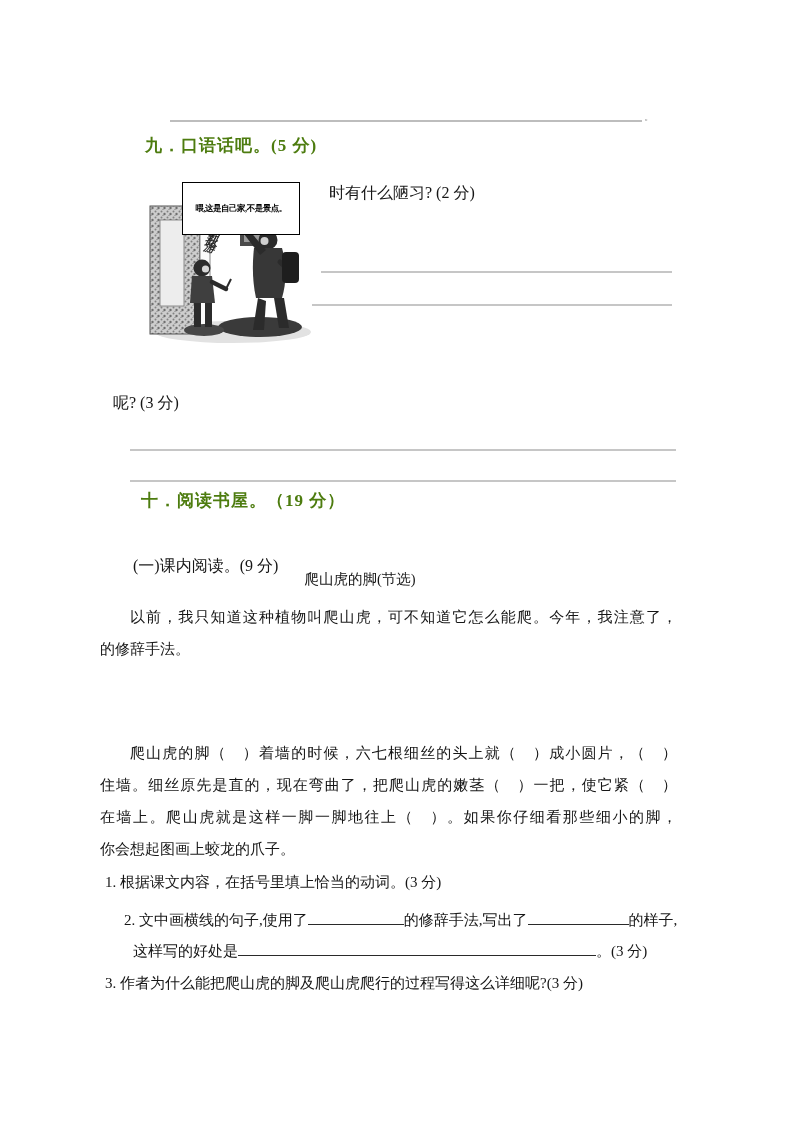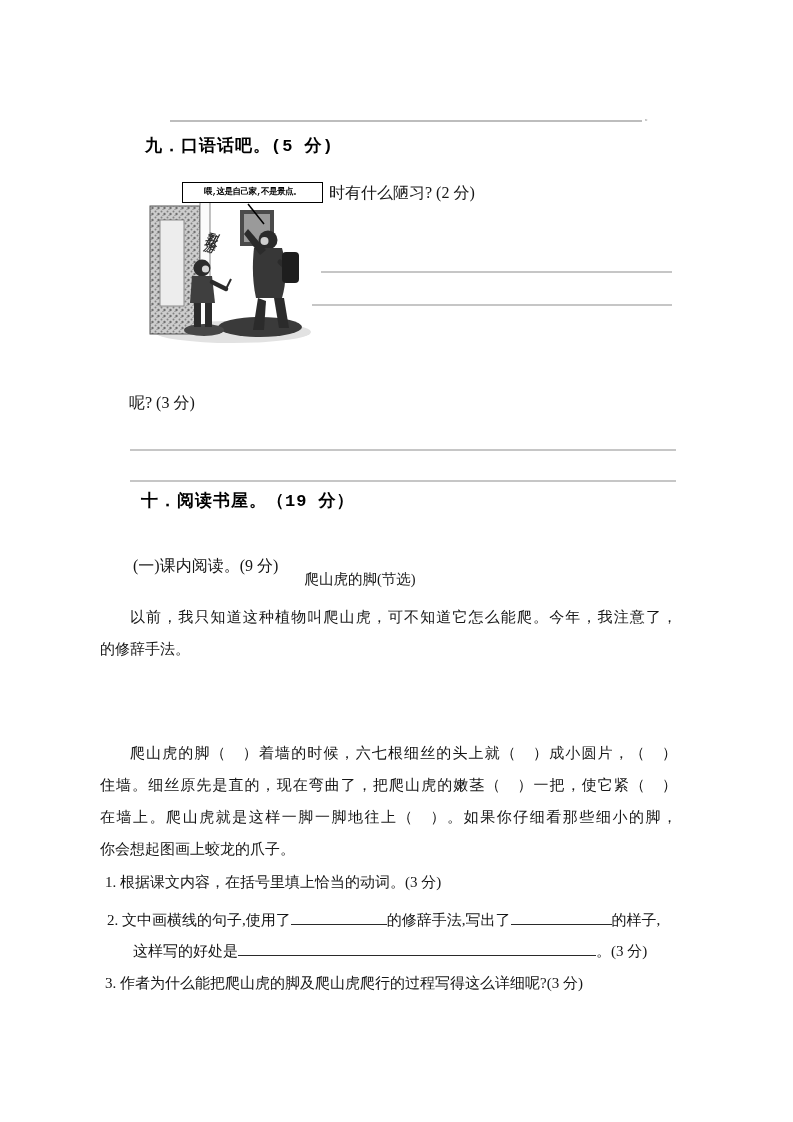--- a/index.html
+++ b/index.html
@@ -6,22 +6,22 @@
   html,body { background:#fff; }
   .page {
     position:relative; width:793px; height:1122px; background:#fff;
     font-family:"Liberation Serif","DejaVu Serif",serif; color:#161616;
     overflow:hidden;
   }
   .abs { position:absolute; }
 
   
   .hdr {
-    font-family:Liberation Mono, monospace;
-    font-weight:bold; font-size:17px; color:#000000; letter-spacing:1px;
+    font-family:Liberation Serif, serif;
+    font-weight:bold; font-size:17px; color:#4d7c0f; letter-spacing:1px;
   }
   .sub { font-size:16px; }
   .qtext { font-size:16px; line-height:40px; }
   .body15 { font-size:15px; line-height:32px; }
 
   
   .ansline { border-bottom:2px solid #c6c6c6; height:18px; }
   .topline-wrap { display:flex; align-items:flex-end; }
   .topline-rule { flex:1; border-bottom:2px solid #bdbdbd; height:16px; }
   .topline-dot { font-size:10px; color:#8a8a8a; margin-left:2px; line-height:10px; }
@@ -33,25 +33,25 @@
   .ul-seg { text-decoration:underline; text-underline-offset:5px; text-decoration-thickness:1px; }
   .ptitle { text-align:center; font-size:14.5px; }
 
   
   .blank { display:inline-block; border-bottom:1px solid #2a2a2a; height:14px; vertical-align:baseline; }
 
   
   .comic { width:164px; height:166px; }
   .comic svg { position:absolute; left:0; top:0; }
   .bubble {
-    position:absolute; left:34px; top:2px; width:141px;
+    position:absolute; left:34px; top:2px; width:118px;
     border:1.5px solid #000; background:#fff; color:#000;
-    font-family:Liberation Mono, monospace; font-weight:bold;
+    font-family:Liberation Serif, serif; font-weight:bold;
     font-size:8.5px; line-height:11px; text-align:center; letter-spacing:-0.5px;
-    padding:4px 1px; z-index:3;
+    padding:20px 1px; z-index:3;
   }
   .graffiti {
     position:absolute; left:58px; top:44px; z-index:2;
     writing-mode:vertical-rl; transform:rotate(14deg);
     font-size:11px; font-weight:bold; color:#2b2b2b; letter-spacing:3px;
     font-style:italic;
   }
 </style>
 </head>
 <body>
@@ -110,21 +110,21 @@
     <div class="bubble">喂,这是自己家,不是景点。</div>
     <div class="graffiti">到此一游</div>
   </div>
 
   <div class="abs qtext" style="left:312px; top:173px; width:372px;">
     <div style="padding-left:17px;">时有什么陋习? (2 分)</div>
   </div>
   <div class="abs ansline" style="left:321px; top:255px; width:351px;"></div>
   <div class="abs ansline" style="left:312px; top:288px; width:360px;"></div>
 
-  <div class="abs qtext" style="left:129px; top:390px; line-height:26px;">呢? (3 分)</div>
+  <div class="abs qtext" style="left:113px; top:390px; line-height:26px;">呢? (3 分)</div>
   <div class="abs ansline" style="left:130px; top:433px; width:546px;"></div>
   <div class="abs ansline" style="left:130px; top:464px; width:546px;"></div>
 
   <div class="abs hdr" style="left:141px; top:489px;">十．阅读书屋。（19 分）</div>
 
   <div class="abs sub" style="left:133px; top:556px;">(一)课内阅读。(9 分)</div>
 
   <div class="abs ptitle" style="left:100px; top:570px; width:520px;">爬山虎的脚(节选)</div>
 
   <div class="abs" style="left:100px; top:601px;">
@@ -134,21 +134,21 @@
 
   <div class="abs" style="left:100px; top:737px;">
     <div class="pline fill indent">爬山虎的脚（　）着墙的时候，六七根细丝的头上就（　）成小圆片，（　）</div>
     <div class="pline fill">住墙。细丝原先是直的，现在弯曲了，把爬山虎的嫩茎（　）一把，使它紧（　）</div>
     <div class="pline fill">在墙上。爬山虎就是这样一脚一脚地往上（　）。如果你仔细看那些细小的脚，</div>
     <div class="pline">你会想起图画上蛟龙的爪子。</div>
   </div>
 
   <div class="abs body15" style="left:105px; top:866px;">1. 根据课文内容，在括号里填上恰当的动词。(3 分)</div>
 
-  <div class="abs body15" style="left:107px; top:904px; width:570px; white-space:nowrap;">
+  <div class="abs body15" style="left:124px; top:904px; width:570px; white-space:nowrap;">
     <span>2. 文中画横线的句子,使用了</span><span class="blank" style="width:96px;"></span><span>的修辞手法,写出了</span><span class="blank" style="width:101px;"></span><span>的样子,</span>
   </div>
 
   <div class="abs body15" style="left:133px; top:935px; width:548px; white-space:nowrap;">
     <span>这样写的好处是</span><span class="blank" style="width:358px;"></span><span>。(3 分)</span>
   </div>
 
   <div class="abs body15" style="left:105px; top:967px;">3. 作者为什么能把爬山虎的脚及爬山虎爬行的过程写得这么详细呢?(3 分)</div>
 
 </div>

